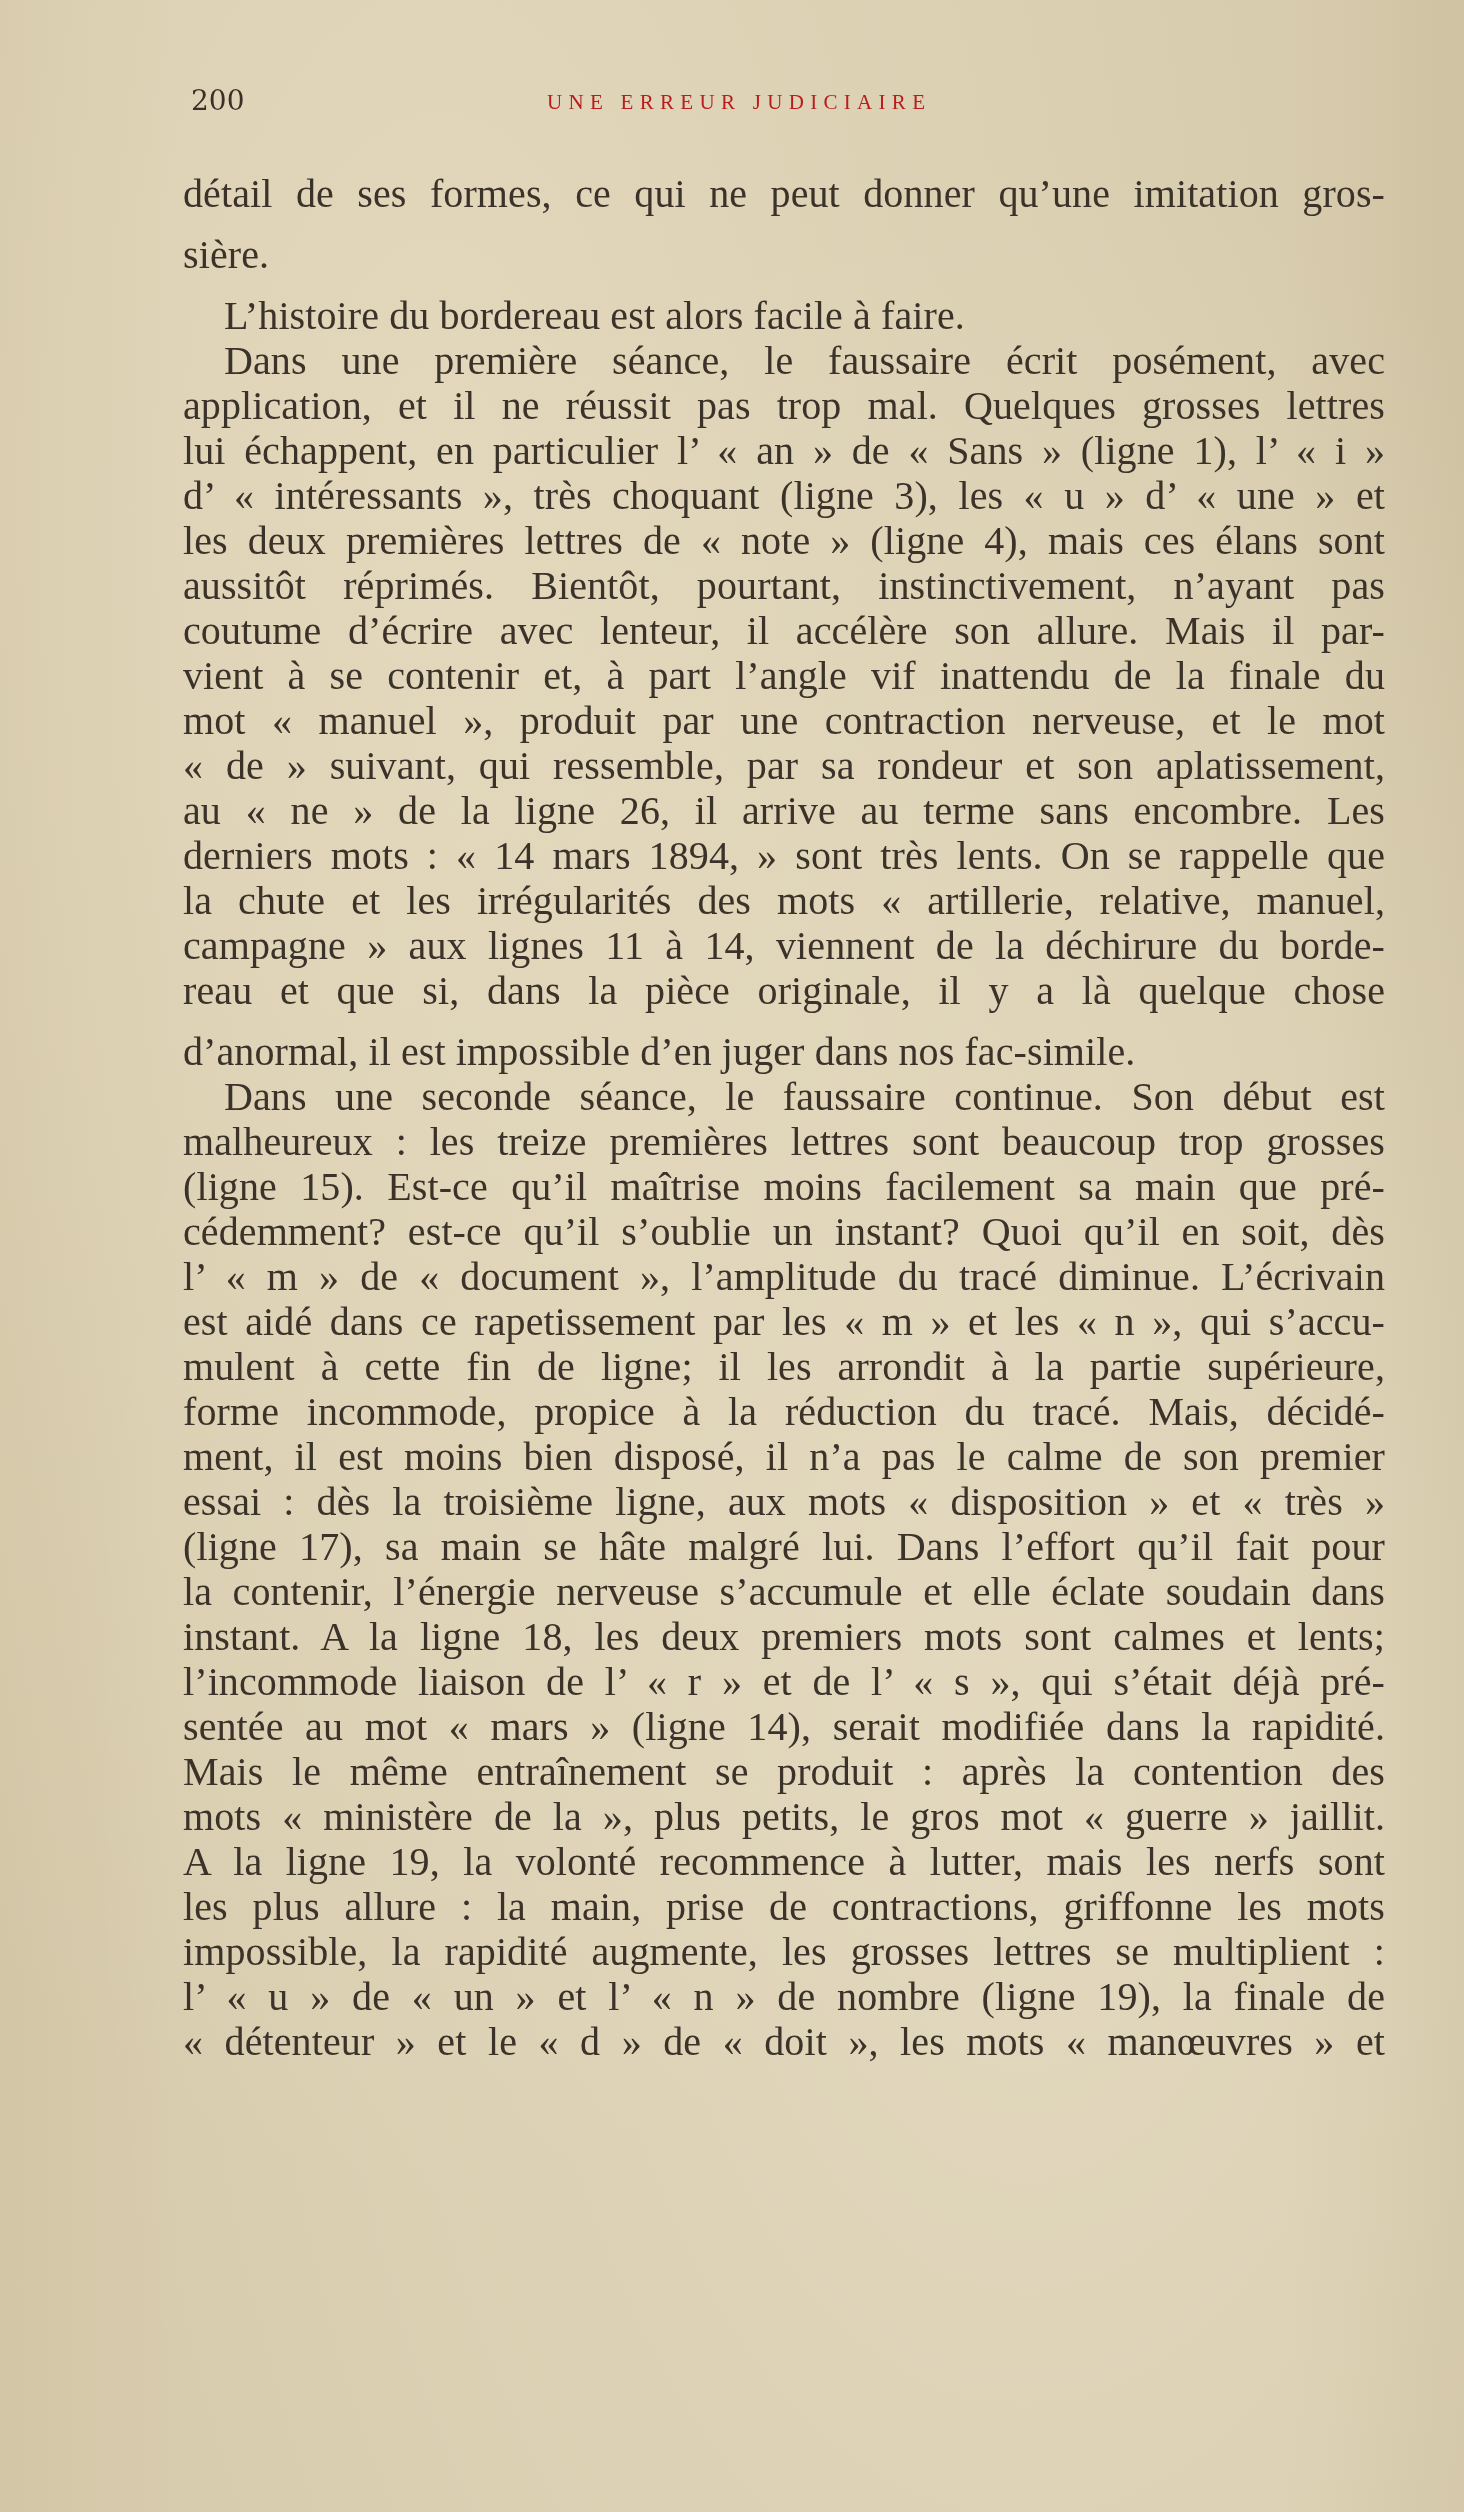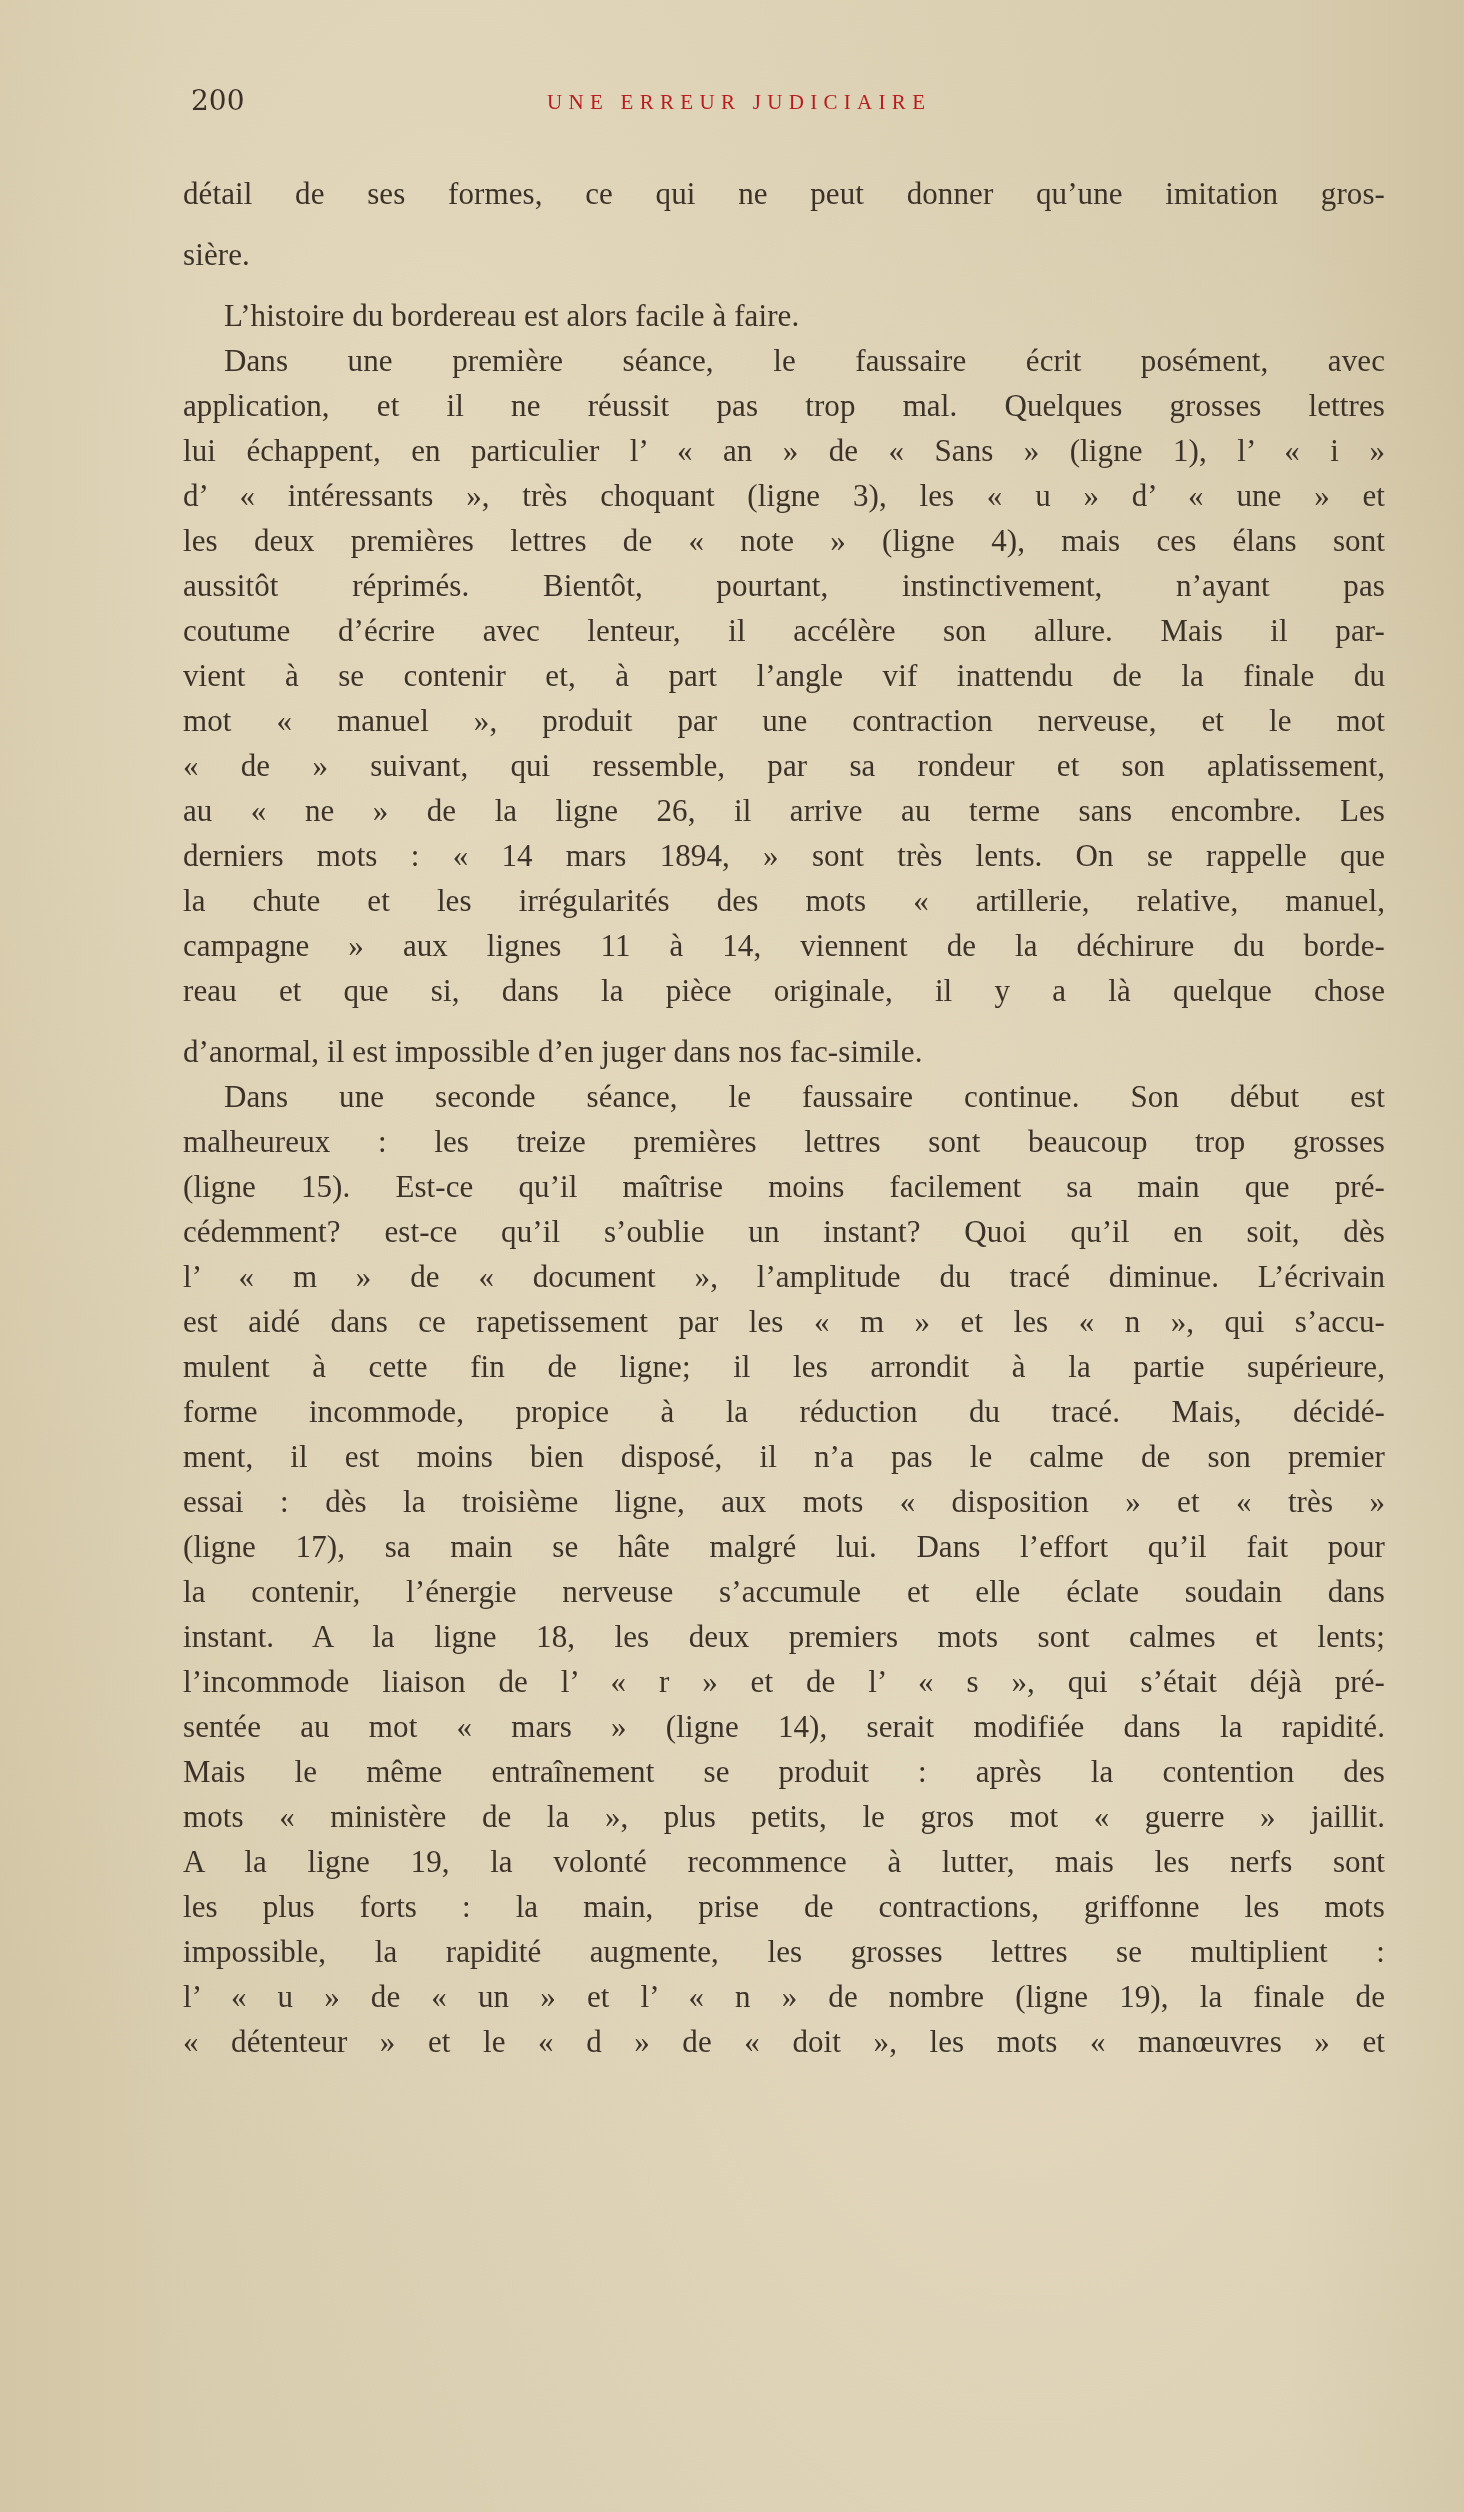--- a/index.html
+++ b/index.html
@@ -54,21 +54,21 @@
     .text-block {
       position: absolute;
       left: 183px;
       top: 171px;
       width: 1202px;
     }
     .line {
       display: block;
       height: 45px;
       line-height: 45px;
-      font-size: 31px;
+      font-size: 40px;
       white-space: nowrap;
       text-align: justify;
       text-align-last: justify;
       font-family: "Liberation Serif", serif;
       letter-spacing: 0.1px;
     }
     .line.last {
       text-align-last: left;
       margin-top: 16px;
     }
@@ -117,19 +117,19 @@
       <span class="line">ment, il est moins bien disposé, il n’a pas le calme de son premier</span>
       <span class="line">essai : dès la troisième ligne, aux mots « disposition » et « très »</span>
       <span class="line">(ligne 17), sa main se hâte malgré lui. Dans l’effort qu’il fait pour</span>
       <span class="line">la contenir, l’énergie nerveuse s’accumule et elle éclate soudain dans</span>
       <span class="line">instant. A la ligne 18, les deux premiers mots sont calmes et lents;</span>
       <span class="line">l’incommode liaison de l’ « r » et de l’ « s », qui s’était déjà pré-</span>
       <span class="line">sentée au mot « mars » (ligne 14), serait modifiée dans la rapidité.</span>
       <span class="line">Mais le même entraînement se produit : après la contention des</span>
       <span class="line">mots « ministère de la », plus petits, le gros mot « guerre » jaillit.</span>
       <span class="line">A la ligne 19, la volonté recommence à lutter, mais les nerfs sont</span>
-      <span class="line">les plus forts : la main, prise de contractions, griffonne les mots</span>
+      <span class="line">les plus allure : la main, prise de contractions, griffonne les mots</span>
       <span class="line">impossible, la rapidité augmente, les grosses lettres se multiplient :</span>
       <span class="line">l’ « u » de « un » et l’ « n » de nombre (ligne 19), la finale de</span>
       <span class="line">« détenteur » et le « d » de « doit », les mots « manœuvres » et</span>
     </div>
 </div>
 
 
 </body></html>

